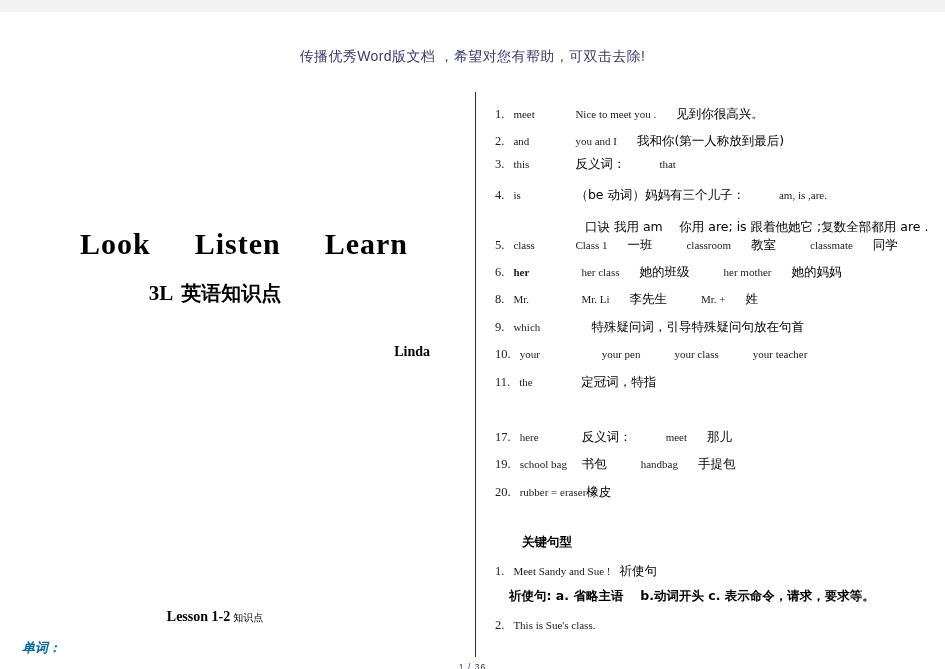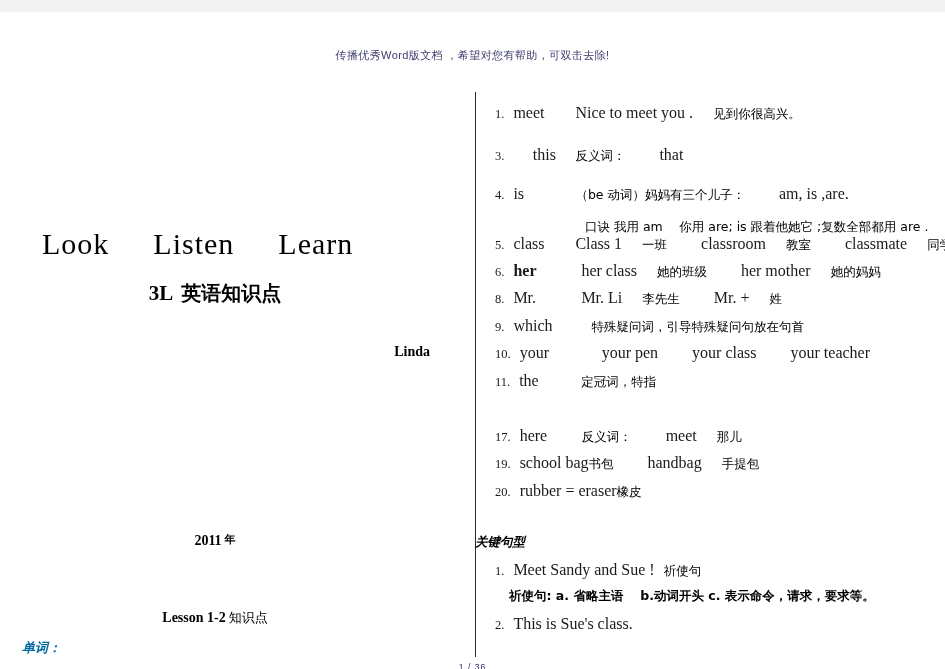--- a/index.html
+++ b/index.html
@@ -22,21 +22,21 @@
     background: #ffffff;
     box-sizing: border-box;
   }
   .promo-banner {
     position: absolute;
     left: 0;
     top: 36px;
     width: 945px;
     text-align: center;
     font-family: "Liberation Sans", "DejaVu Sans", sans-serif;
-    font-size: 11px;
+    font-size: 14px;
     color: #3a3a6e;
     letter-spacing: 0.4px;
     white-space: nowrap;
   }
   .columns {
     position: absolute;
     left: 0;
     top: 70px;
     width: 945px;
     height: 570px;
@@ -56,26 +56,25 @@
     left: 0;
     top: 0;
     width: 470px;
     height: 570px;
   }
   .title-main {
     position: absolute;
     left: 0;
     top: 145px;
     width: 430px;
-    text-align: left;
+    text-align: right;
     font-size: 30px;
-    font-weight: normal;
+    font-weight: bold;
     color: #000;
     letter-spacing: 1px;
-    margin-left: 20px;
   }
   .title-main .w {
     display: inline-block;
     margin: 0 22px;
   }
   .title-sub {
     position: absolute;
     left: 0;
     top: 198px;
     width: 430px;
@@ -120,21 +119,21 @@
     left: 0;
     top: 527px;
     width: 430px;
     text-align: center;
     font-size: 14px;
     font-weight: bold;
     color: #000;
   }
   .lesson .cn {
     font-family: "DejaVu Sans", "Liberation Sans", sans-serif;
-    font-size: 13px;
+    font-size: 10px;
     font-weight: normal;
     margin-left: 3px;
   }
   .word-heading {
     position: absolute;
     left: 22px;
     top: 557px;
     font-family: "DejaVu Sans", "Liberation Sans", sans-serif;
     font-size: 13px;
     font-weight: bold;
@@ -155,39 +154,39 @@
     left: 0;
     white-space: nowrap;
     color: #1a1a1a;
   }
   .num {
     font-family: "Liberation Serif", "DejaVu Serif", serif;
     font-size: 12.5px;
   }
   .en {
     font-family: "Liberation Serif", "DejaVu Serif", serif;
-    font-size: 16px;
+    font-size: 11px;
   }
   .cn {
     font-family: "DejaVu Sans", "Liberation Sans", sans-serif;
     font-size: 12.5px;
     color: #000;
   }
   .sp-sm { display: inline-block; width: 9px; }
   .sp-md { display: inline-block; width: 20px; }
   .sp-lg { display: inline-block; width: 34px; }
 
   .section-heading {
     position: absolute;
     left: 0;
     font-family: "DejaVu Sans", "Liberation Sans", sans-serif;
     font-size: 12.5px;
     font-weight: bold;
-    font-style: italic;
-    color: #000;
+    color: #000;
+    padding-left: 47px;
   }
 
   .footer {
     position: absolute;
     left: 0;
     top: 650px;
     width: 945px;
     text-align: center;
     font-family: "Liberation Sans", "DejaVu Sans", sans-serif;
     font-size: 8.5px;
@@ -211,36 +210,34 @@
       <div class="title-main">
         <span class="w">Look</span><span class="w">Listen</span><span class="w">Learn</span>
       </div>
 
       <div class="title-sub">
         <span>3L</span><span class="cn">英语知识点</span>
       </div>
 
       <div class="author">Linda</div>
 
-      <div class="year">
-        <span>2011</span><span class="cn">年</span>
-      </div>
 
       <div class="lesson">
         <span>Lesson  1-2</span><span class="cn">知识点</span>
       </div>
 
       <div class="word-heading">单词：</div>
 
     </div>
 
     <div class="col-right">
 
     <div class="entry" style="top: 22px;"><span class="num">1.</span><span class="sp-sm"></span><span class="en" style="display: inline-block; min-width: 62px;">meet</span><span class="en">Nice  to  meet  you .</span><span class="sp-md"></span><span class="cn">见到你很高兴。</span></div>
-        <div class="entry" style="top: 64px; text-align: center;"><span class="num">3.</span><span class="sp-sm"></span><span class="en" style="display: inline-block; min-width: 62px;">this</span><span class="cn">反义词：</span><span class="sp-lg"></span><span class="en">that</span></div>
+        <div class="entry" style="top: 49px;"><span class="num">2.</span><span class="sp-sm"></span><span class="en" style="display: inline-block; min-width: 62px;">and</span><span class="en">you  and  I</span><span class="sp-md"></span><span class="cn">我和你(第一人称放到最后)</span></div>
+        <div class="entry" style="top: 72px;"><span class="num">3.</span><span class="sp-sm"></span><span class="en" style="display: inline-block; min-width: 62px;">this</span><span class="cn">反义词：</span><span class="sp-lg"></span><span class="en">that</span></div>
         <div class="entry" style="top: 103px;"><span class="num">4.</span><span class="sp-sm"></span><span class="en" style="display: inline-block; min-width: 62px;">is</span><span class="cn">（be 动词）妈妈有三个儿子：</span><span class="sp-lg"></span><span class="en">am, is ,are.</span></div>
         <div class="entry" style="top: 153px;"><span class="num">5.</span><span class="sp-sm"></span><span class="en" style="display: inline-block; min-width: 62px;">class</span><span class="en">Class 1</span><span class="sp-md"></span><span class="cn">一班</span><span class="sp-lg"></span><span class="en">classroom</span><span class="sp-md"></span><span class="cn">教室</span><span class="sp-lg"></span><span class="en">classmate</span><span class="sp-md"></span><span class="cn">同学</span></div>
         <div class="entry" style="top: 180px;"><span class="num">6.</span><span class="sp-sm"></span><span class="en" style="display: inline-block; min-width: 68px; font-weight: bold;">her</span><span class="en">her class</span><span class="sp-md"></span><span class="cn">她的班级</span><span class="sp-lg"></span><span class="en">her mother</span><span class="sp-md"></span><span class="cn">她的妈妈</span></div>
         <div class="entry" style="top: 207px;"><span class="num">8.</span><span class="sp-sm"></span><span class="en" style="display: inline-block; min-width: 68px;">Mr.</span><span class="en">Mr. Li</span><span class="sp-md"></span><span class="cn">李先生</span><span class="sp-lg"></span><span class="en">Mr. +</span><span class="sp-md"></span><span class="cn">姓</span></div>
         <div class="entry" style="top: 235px;"><span class="num">9.</span><span class="sp-sm"></span><span class="en" style="display: inline-block; min-width: 78px;">which</span><span class="cn">特殊疑问词，引导特殊疑问句放在句首</span></div>
         <div class="entry" style="top: 262px;"><span class="num">10.</span><span class="sp-sm"></span><span class="en" style="display: inline-block; min-width: 82px;">your</span><span class="en">your pen</span><span class="sp-lg"></span><span class="en">your class</span><span class="sp-lg"></span><span class="en">your teacher</span></div>
         <div class="entry" style="top: 290px;"><span class="num">11.</span><span class="sp-sm"></span><span class="en" style="display: inline-block; min-width: 62px;">the</span><span class="cn">定冠词，特指</span></div>
         <div class="entry" style="top: 345px;"><span class="num">17.</span><span class="sp-sm"></span><span class="en" style="display: inline-block; min-width: 62px;">here</span><span class="cn">反义词：</span><span class="sp-lg"></span><span class="en">meet</span><span class="sp-md"></span><span class="cn">那儿</span></div>
         <div class="entry" style="top: 372px;"><span class="num">19.</span><span class="sp-sm"></span><span class="en" style="display: inline-block; min-width: 62px;">school  bag</span><span class="cn">书包</span><span class="sp-lg"></span><span class="en">handbag</span><span class="sp-md"></span><span class="cn">手提包</span></div>
         <div class="entry" style="top: 400px;"><span class="num">20.</span><span class="sp-sm"></span><span class="en" style="display: inline-block; min-width: 62px;">rubber  =  eraser</span><span class="cn">橡皮</span></div>

